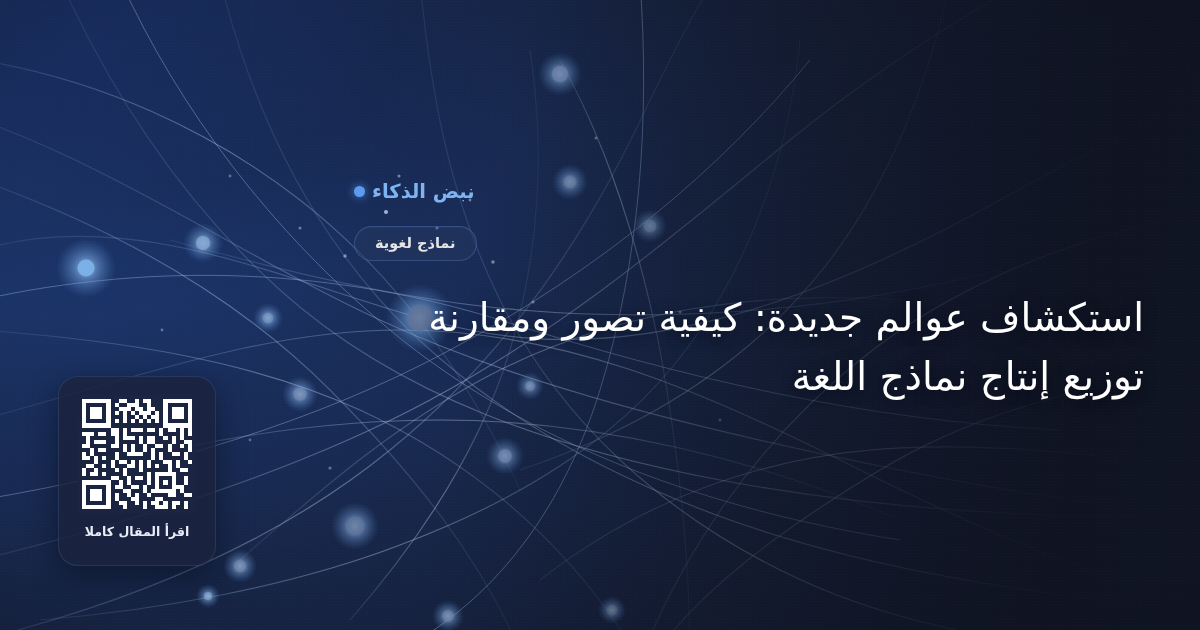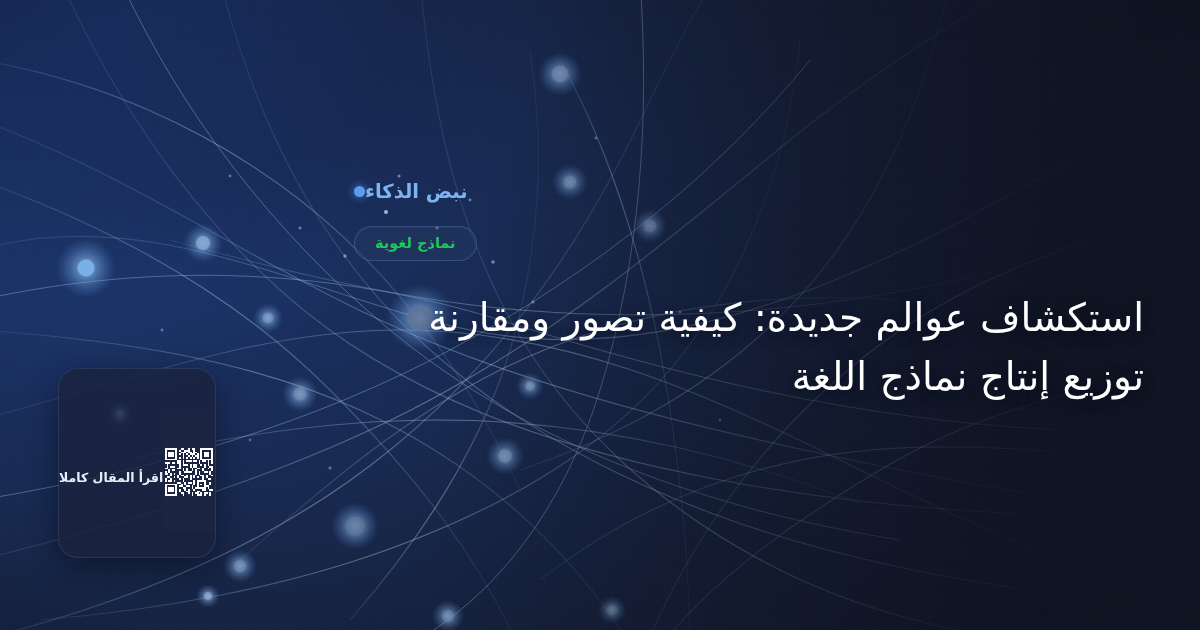--- a/index.html
+++ b/index.html
@@ -76,21 +76,21 @@
     width: 790px;
     text-align: right;
     z-index: 5;
   }
 
   .brand {
     display: flex;
     flex-direction: row-reverse;
     align-items: center;
     justify-content: flex-start;
-    gap: 0;
+    gap: 7px;
     margin: 0 0 24px 0;
   }
   .brand-dot {
     width: 11px;
     height: 11px;
     border-radius: 50%;
     background: #5b9bf0;
     box-shadow: 0 0 8px rgba(91,155,240,0.75);
     flex: none;
   }
@@ -108,21 +108,21 @@
     flex-direction: row;
     justify-content: flex-end;
     margin-bottom: 27px;
   }
   .badge {
     display: inline-block;
     padding: 9px 20px 10px;
     border-radius: 999px;
     background: rgba(38,56,96,0.48);
     border: 1px solid rgba(110,150,215,0.30);
-    color: #22c55e;
+    color: #e5e5e5;
     font-size: 14.5px;
     font-weight: 600;
     line-height: 1;
     white-space: nowrap;
     box-shadow: inset 0 1px 0 rgba(255,255,255,0.04);
   }
 
   .headline {
     margin: 0;
     font-size: 39px;
@@ -130,29 +130,29 @@
     font-weight: 400;
     color: #ffffff;
     letter-spacing: 0px;
     text-shadow: 0 2px 14px rgba(5,10,25,0.6);
   }
 
   
   .qr-card {
     position: absolute;
     left: 58px;
-    top: 368px;
+    top: 376px;
     width: 158px;
     height: 190px;
     border-radius: 20px;
     background: rgba(26,34,60,0.80);
     border: 1px solid rgba(120,160,220,0.16);
     box-shadow: 0 10px 30px rgba(4,8,18,0.45);
     display: flex;
-    flex-direction: row;
+    flex-direction: column;
     align-items: center;
     z-index: 6;
     box-sizing: border-box;
     padding-top: 18px;
   }
   .qr-box {
     width: 118px;
     height: 118px;
     background: #1b2542;
     display: block;

